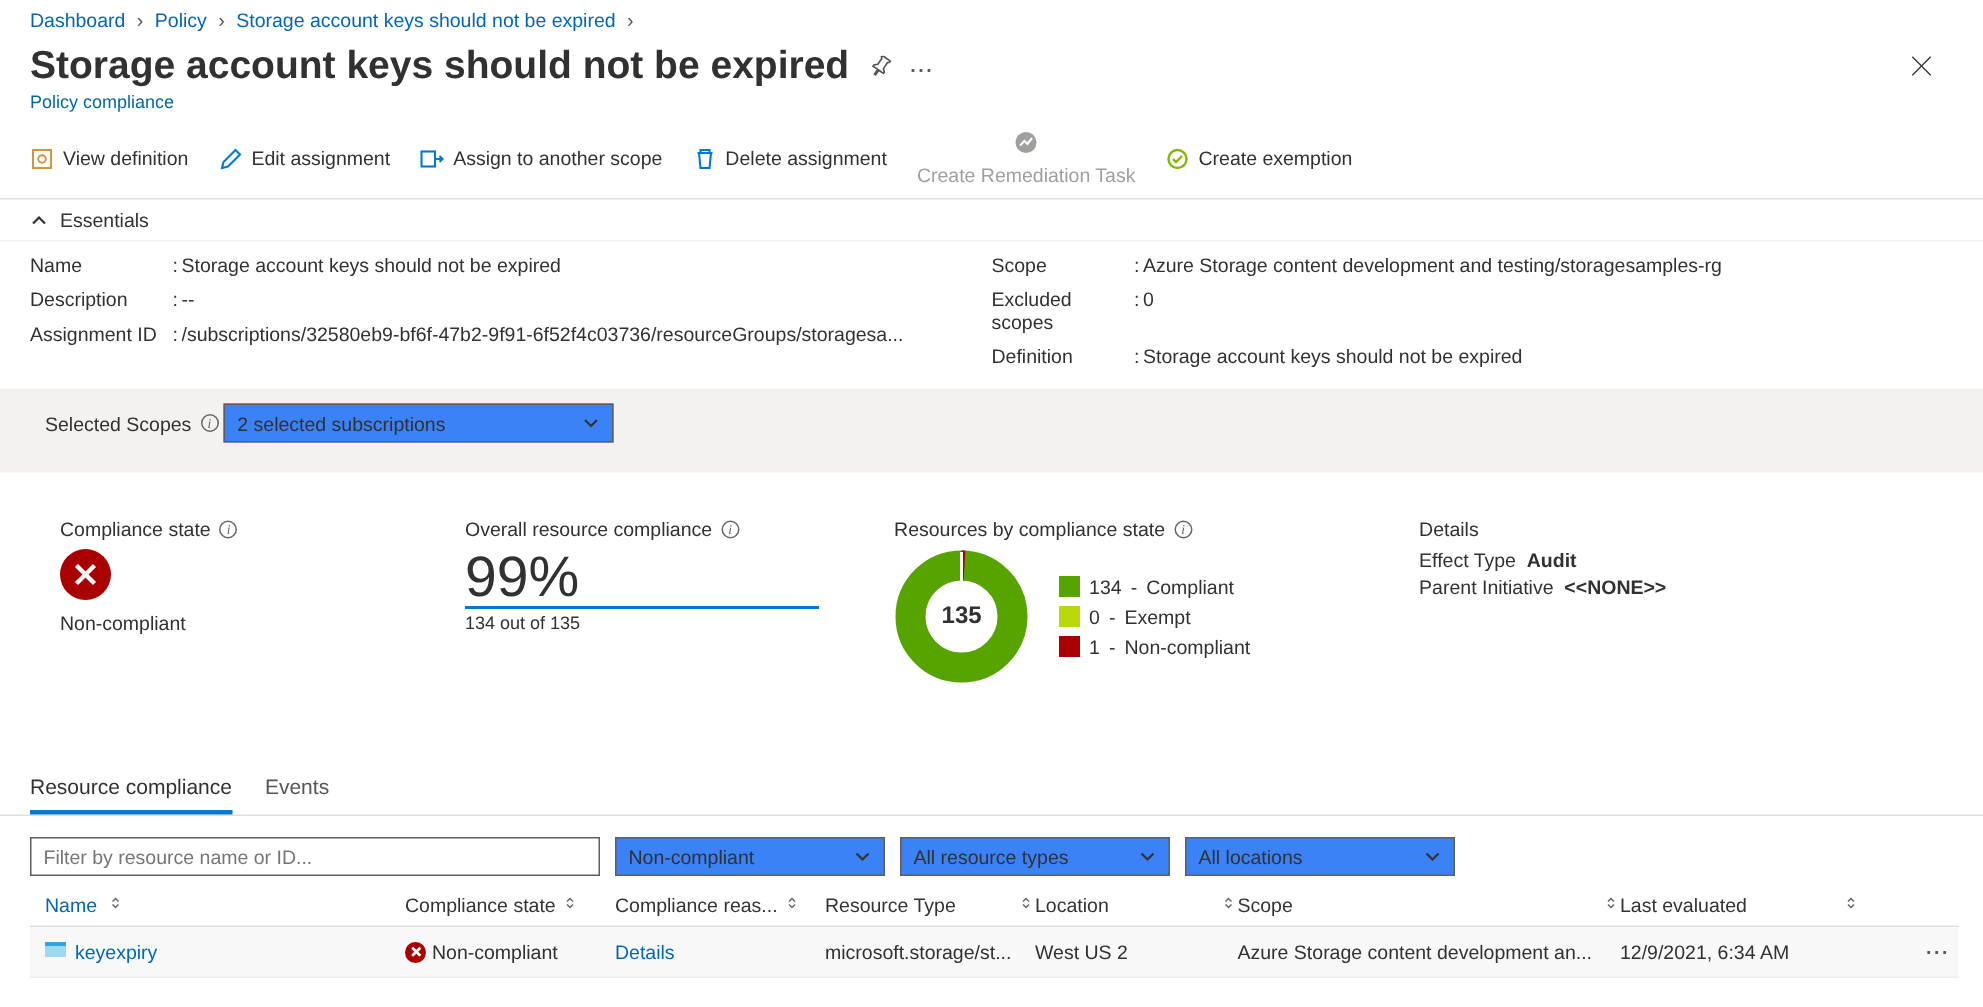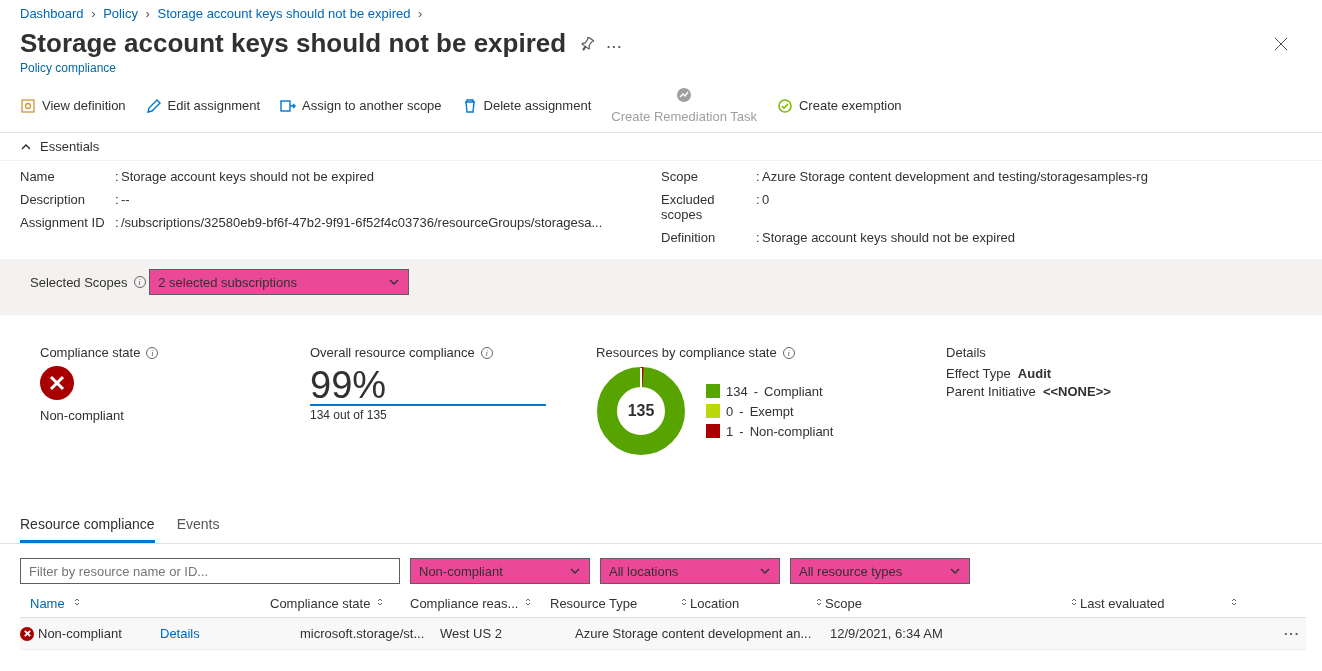--- a/index.html
+++ b/index.html
@@ -22,21 +22,21 @@
   .essentials-bar { padding:6px 20px; display:flex; align-items:center; gap:8px; border-bottom:1px solid #f3f2f1; cursor:pointer; }
   .essentials-bar svg { width:12px; height:12px; }
   .essentials-body { padding:4px 20px 10px 20px; display:flex; }
   .ess-col { width:50%; }
   .ess-row { display:flex; padding:4px 0; font-size:13px; }
   .ess-label { width:95px; color:#323130; }
   .ess-gap { width:6px; color:#323130; }
   .ess-val { flex:1; white-space:nowrap; overflow:hidden; text-overflow:ellipsis; color:#323130; }
   .scope-panel { background:#f3f2f1; padding:10px 20px 20px 30px; }
   .scope-panel .lbl { display:inline-flex; align-items:center; gap:6px; margin-bottom:4px; font-size:13px; }
-  .dropdown { display:inline-flex; align-items:center; justify-content:space-between; border:1px solid #605e5c; background:#ec4899; padding:4px 8px; width:260px; height:26px; cursor:pointer; font-size:13px; }
+  .dropdown { display:inline-flex; align-items:center; justify-content:space-between; border:1px solid #605e5c; background:#3b82f6; padding:4px 8px; width:260px; height:26px; cursor:pointer; font-size:13px; }
   .dropdown.short { width:180px; }
   .dropdown svg { width:12px; height:12px; }
   .info-icon { width:12px; height:12px; border:1px solid #666; border-radius:50%; display:inline-flex; align-items:center; justify-content:center; font-size:9px; font-style:italic; font-family:serif; color:#666; }
   .metrics { display:flex; padding:30px 20px 20px 40px; gap:50px; }
   .metric { }
   .metric .m-title { font-size:13px; display:flex; align-items:center; gap:6px; margin-bottom:6px; }
   .state-icon { width:34px; height:34px; border-radius:50%; background:#a80000; display:flex; align-items:center; justify-content:center; }
   .state-icon svg { width:20px; height:20px; }
   .state-text { margin-top:8px; font-size:13px; }
   .percent { font-size:38px; border-bottom:2px solid #0078d4; display:inline-block; padding-right:160px; line-height:1; }
@@ -281,27 +281,27 @@
 
 <div class="filters">
   <input class="filter-input" placeholder="Filter by resource name or ID..." style="">
   <div class="dropdown short">
     <span>Non-compliant</span>
       <svg viewBox="0 0 12 12" fill="none" stroke="#333" stroke-width="1.5">
         <path d="M2 4 L6 8 L10 4"></path>
       </svg>
   </div>
   <div class="dropdown short">
-    <span>All locations</span>
+    <span>All resource types</span>
       <svg viewBox="0 0 12 12" fill="none" stroke="#333" stroke-width="1.5">
         <path d="M2 4 L6 8 L10 4"></path>
       </svg>
   </div>
   <div class="dropdown short">
-    <span>All resource types</span>
+    <span>All locations</span>
       <svg viewBox="0 0 12 12" fill="none" stroke="#333" stroke-width="1.5">
         <path d="M2 4 L6 8 L10 4"></path>
       </svg>
   </div>
 </div>
 
 <div class="table">
   <div class="thead">
     <div class="th linkhead sortable c-name">
         <span>Name</span>
@@ -340,20 +340,27 @@
           </svg></span>
       </div>
     <div class="th sortable c-eval">
         <span>Last evaluated</span>
         <span class="sort-icon" style="margin-left:auto"><svg viewBox="0 0 12 12" fill="none" stroke="#666">
             <path d="M4 5L6 3L8 5M4 7L6 9L8 7"></path>
           </svg></span>
       </div>
   </div>
   <div class="trow">
+    <div class="td c-name">
+      <span class="storage-icon"><svg viewBox="0 0 14 14">
+            <rect x="0" y="2" width="14" height="3" fill="#37a4e0"></rect>
+            <rect x="0" y="5" width="14" height="7" fill="#9fd8f2"></rect>
+          </svg></span>
+      <a href="#">keyexpiry</a>
+    </div>
     <div class="td c-state">
       <span class="badge-noncomp">
           <svg viewBox="0 0 10 10" stroke="#fff" stroke-width="2">
             <line x1="2" y1="2" x2="8" y2="8"></line>
             <line x1="8" y1="2" x2="2" y2="8"></line>
           </svg>
         </span>
       <span>Non-compliant</span>
     </div>
     <div class="td c-reason"><a href="#">Details</a></div>

